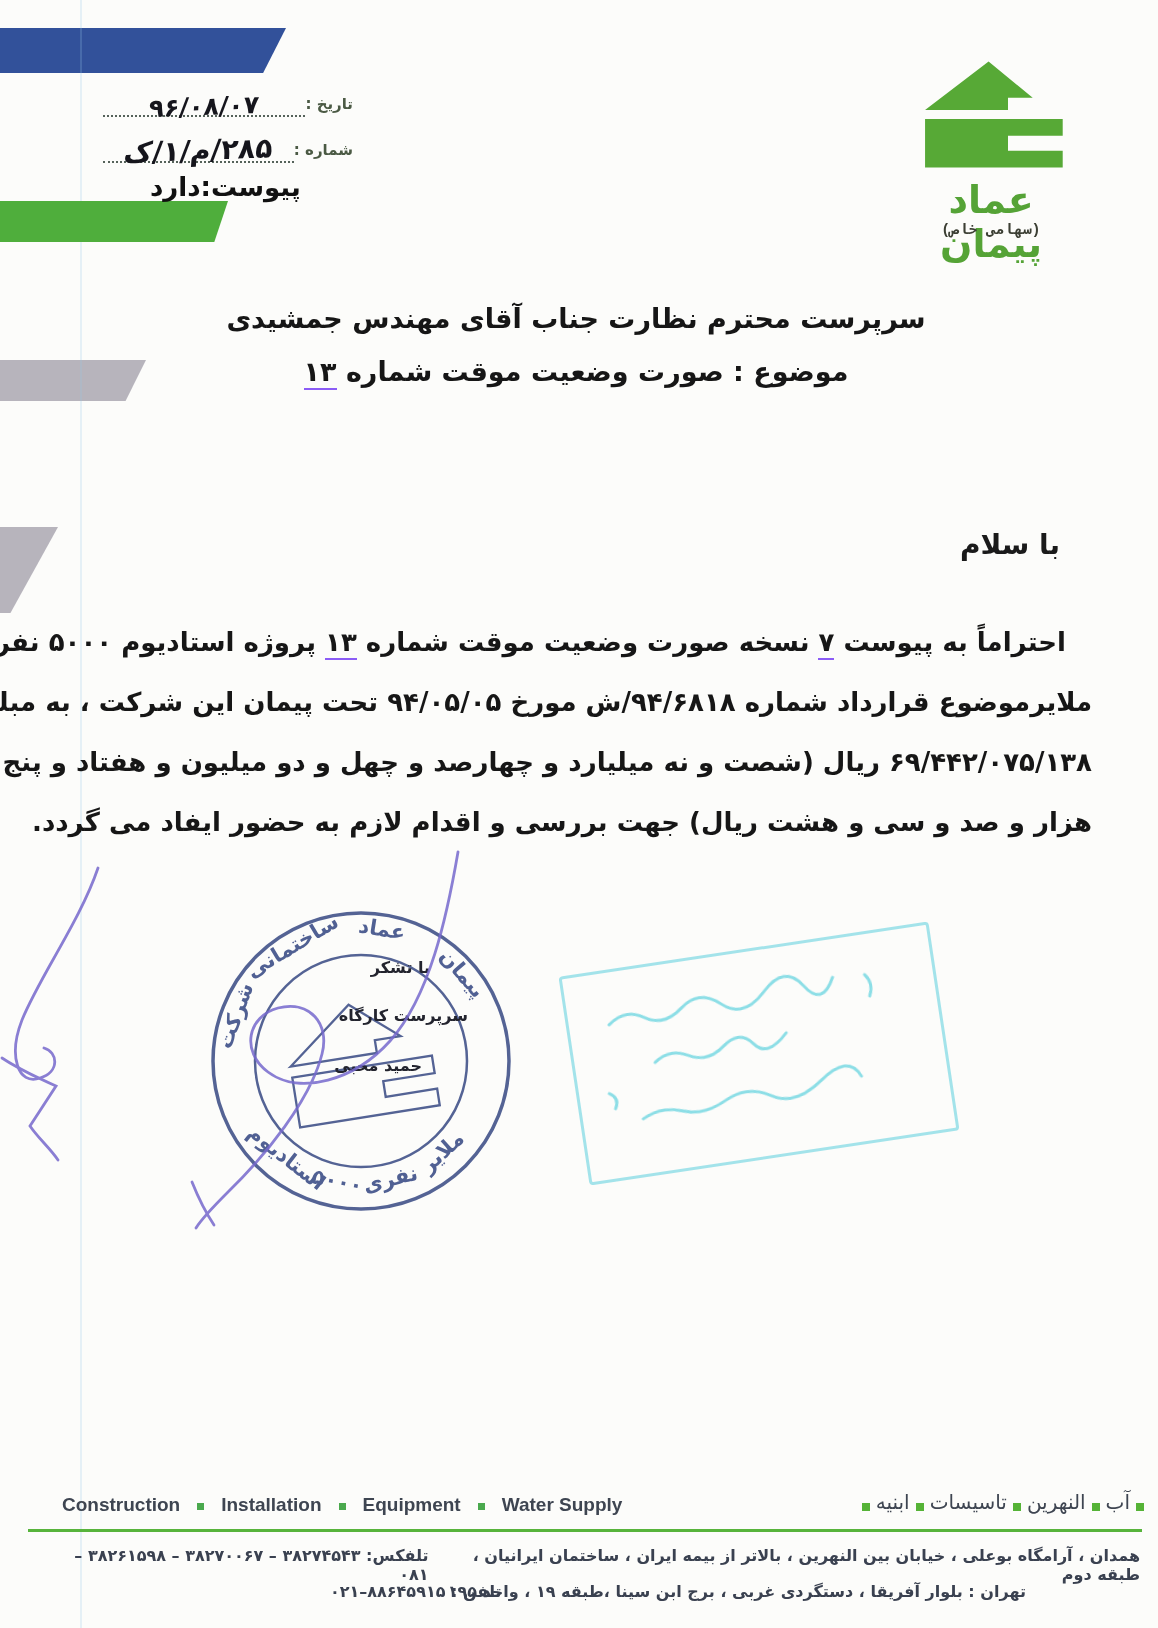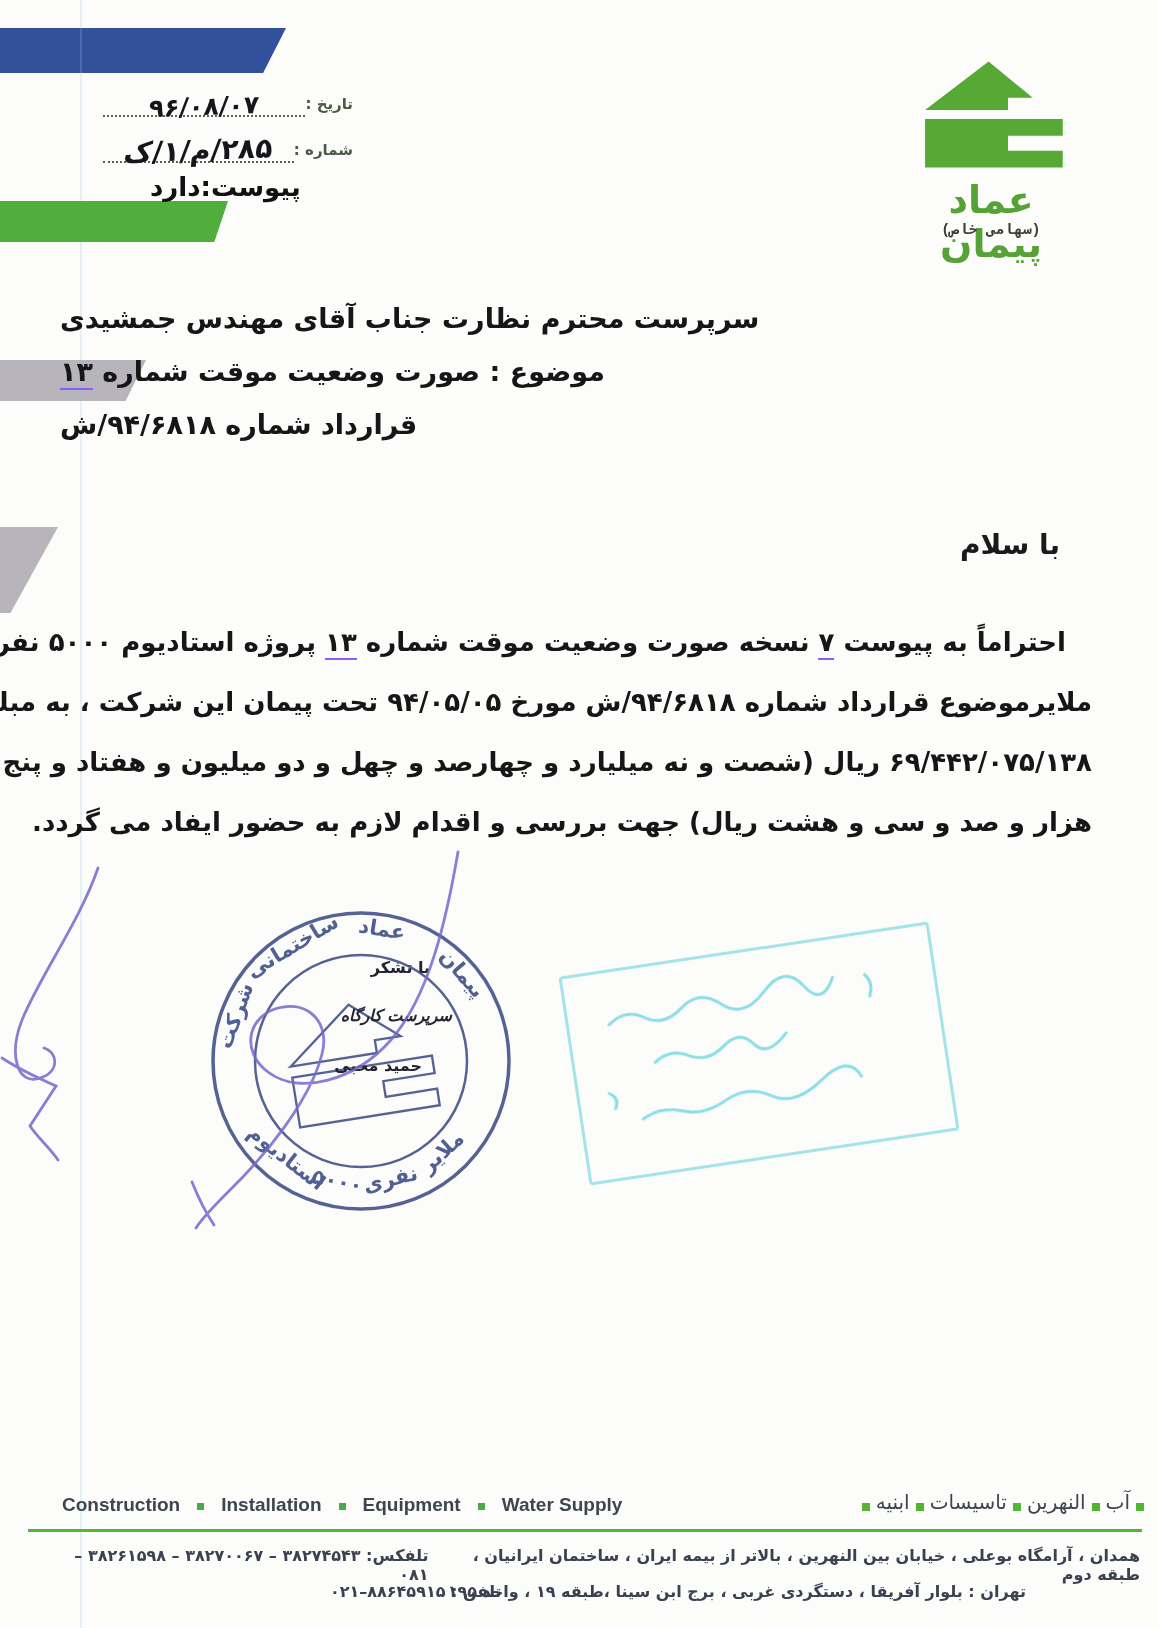--- a/index.html
+++ b/index.html
@@ -31,36 +31,36 @@
     padding-bottom:4px;}
   .dotline{flex:1;border-bottom:2px dotted #55625a;display:flex;justify-content:center;}
   .hand{font-weight:bold;color:#15151c;white-space:nowrap;
     transform:skewX(-6deg) rotate(-2deg);margin-bottom:-6px;}
   .hand-date{font-size:25px;letter-spacing:3px;}
   .hand-num{font-size:28px;letter-spacing:1px;}
   .attach{position:absolute;left:150px;top:172px;width:200px;direction:rtl;
     font-size:26px;font-weight:bold;color:#111;z-index:2;text-align:left;}
   .recipient{position:absolute;left:60px;right:66px;top:292px;direction:rtl;
     font-weight:bold;font-size:27px;color:#161616;}
-  .recipient .line{white-space:nowrap;text-align:left;line-height:53px;}
+  .recipient .line{white-space:nowrap;text-align:center;line-height:53px;}
   .salutation{position:absolute;right:98px;top:528px;direction:rtl;
     font-weight:bold;font-size:28px;}
   .para{position:absolute;left:60px;right:66px;top:612px;direction:rtl;
     font-weight:bold;font-size:26px;color:#161616;}
   .para .pline{white-space:nowrap;line-height:60px;height:60px;
     text-align:justify;text-align-last:justify;}
   .para .pline.first{padding-right:26px;}
   .para .pline.last{text-align-last:right;}
   .u{border-bottom:2px solid #8b5cf6;padding-bottom:1px;}
   
   .stamp-circle{position:absolute;left:206px;top:906px;z-index:3;}
   .typed{position:absolute;direction:rtl;font-weight:bold;color:#23242e;
     font-size:16px;z-index:4;text-align:right;}
   .typed.t1{left:300px;top:958px;width:130px;}
-  .typed.t2{left:242px;top:1006px;width:210px;font-style:italic;}
+  .typed.t2{left:258px;top:1006px;width:210px;}
   .typed.t3{left:252px;top:1056px;width:170px;}
   .stamp-teal{position:absolute;left:572px;top:948px;width:368px;height:205px;
     border:3px solid rgba(56,198,216,.45);border-radius:4px;
     transform:rotate(-8.5deg);z-index:3;}
   .sig{position:absolute;left:0;top:826px;z-index:5;}
   
   .services-en{position:absolute;left:62px;top:1494px;display:flex;align-items:center;
     gap:17px;font-size:19px;font-weight:bold;color:#3e4551;
     font-family:"Liberation Sans","DejaVu Sans",sans-serif;}
   .services-fa{position:absolute;right:14px;top:1490px;display:flex;align-items:flex-end;
@@ -108,21 +108,20 @@
     <span class="meta-label">شماره :</span>
     <span class="dotline">
       <span class="hand hand-num">۲۸۵/م/۱/ک</span>
     </span>
   </div>
   <div class="attach">پیوست:دارد</div>
 
   <div class="recipient">
     <div class="line">سرپرست محترم نظارت جناب آقای مهندس جمشیدی</div>
     <div class="line"><span>موضوع : صورت وضعیت موقت شماره </span><span class="u">۱۳</span></div>
-    <div class="line">قرارداد شماره ۹۴/۶۸۱۸/ش</div>
   </div>
 
   <div class="salutation">با سلام</div>
 
   <div class="para">
     <div class="pline first"><span>احتراماً به پیوست </span><span class="u">۷</span><span> نسخه صورت وضعیت موقت شماره </span><span class="u">۱۳</span><span> پروژه استادیوم ۵۰۰۰ نفری</span></div>
     <div class="pline">ملایرموضوع قرارداد شماره ۹۴/۶۸۱۸/ش مورخ ۹۴/۰۵/۰۵ تحت پیمان این شرکت ، به مبلغ</div>
     <div class="pline">۶۹/۴۴۲/۰۷۵/۱۳۸ ریال (شصت و نه میلیارد و چهارصد و چهل و دو میلیون و هفتاد و پنج</div>
     <div class="pline last">هزار و صد و سی و هشت ریال) جهت بررسی و اقدام لازم به حضور ایفاد می گردد.</div>
   </div>

